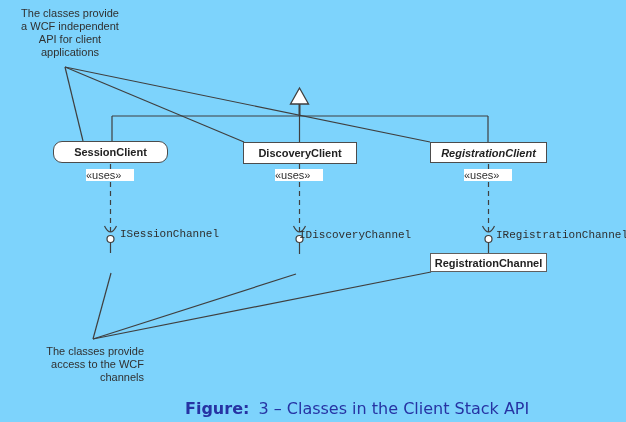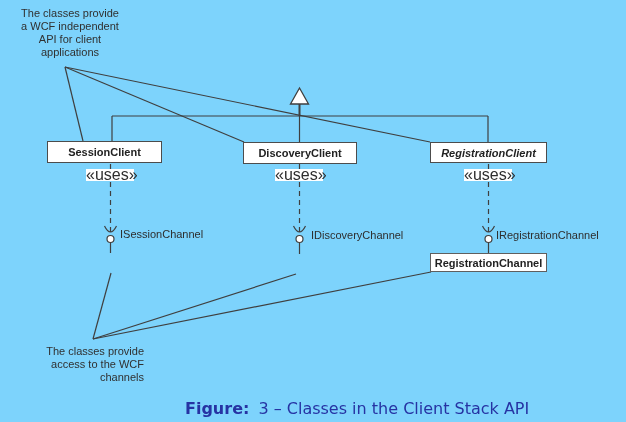--- a/index.html
+++ b/index.html
@@ -34,32 +34,33 @@
   }
   .uml-box.channel {
     border: 1.5px solid #5f5f5f;
   }
 
   
   .stereo {
     position: absolute;
     width: 48px;
     text-align: left;
-    font-size: 16px;
+    font-size: 11px;
     color: #2e2e2e;
     background: #ffffff;
     line-height: 12px;
   }
 
   
   .iface {
     position: absolute;
     font-size: 11px;
     color: #2e2e2e;
     white-space: nowrap;
+    font-family: Liberation Mono, monospace;
   }
 
   
   .note {
     position: absolute;
     font-size: 11px;
     line-height: 13px;
     color: #303030;
     white-space: pre-line;
     text-align: right;
@@ -133,30 +134,30 @@
 
   <div class="note top-note abs" style="left:15px; top:7px; width:110px;">The classes provide
 a WCF independent
 API for client
 applications</div>
   <div class="note abs" style="left:34px; top:345px; width:110px;">The classes provide
 access to the WCF
 channels</div>
 
 
-  <div class="uml-box" style="left:47px; top:141px; width:115px; height:22px;">SessionClient</div>
+  <div class="uml-box" style="left:53px; top:141px; width:115px; height:22px;border-radius:9px;">SessionClient</div>
   <div class="uml-box" style="left:243px; top:142px; width:114px; height:22px;">DiscoveryClient</div>
   <div class="uml-box" style="left:430px; top:142px; width:117px; height:21px;font-style:italic;">RegistrationClient</div>
 
   <div class="stereo" style="left:86px;  top:169px;">«uses»</div>
   <div class="stereo" style="left:275px; top:169px;">«uses»</div>
   <div class="stereo" style="left:464px; top:169px;">«uses»</div>
 
   <div class="iface" style="left:120px; top:228px;">ISessionChannel</div>
-  <div class="iface" style="left:311px; top:229px;">IDiscoveryChannel</div>
+  <div class="iface" style="left:299px; top:229px;">IDiscoveryChannel</div>
   <div class="iface" style="left:496px; top:229px;">IRegistrationChannel</div>
 
   <div class="uml-box channel" style="left:430px; top:253px; width:117px; height:19px;">RegistrationChannel</div>
 
   <div class="caption">
     <span class="cap-label">Figure:</span><span class="cap-text">3 – Classes in the Client Stack API</span>
   </div>
 
 </div>
 

